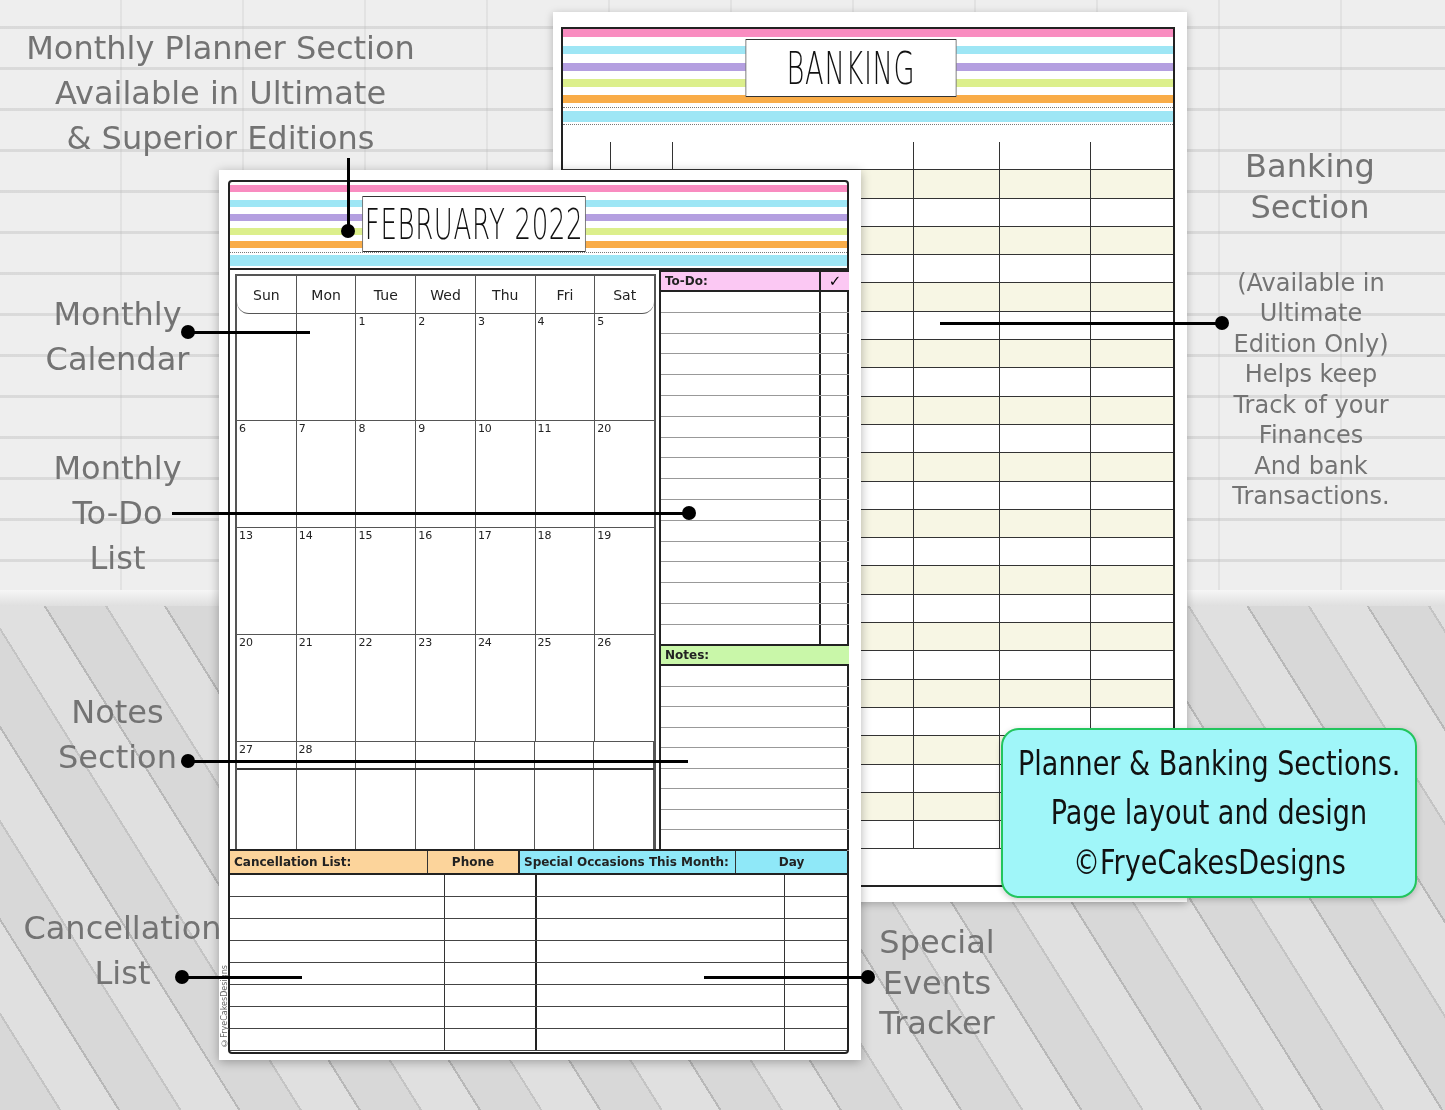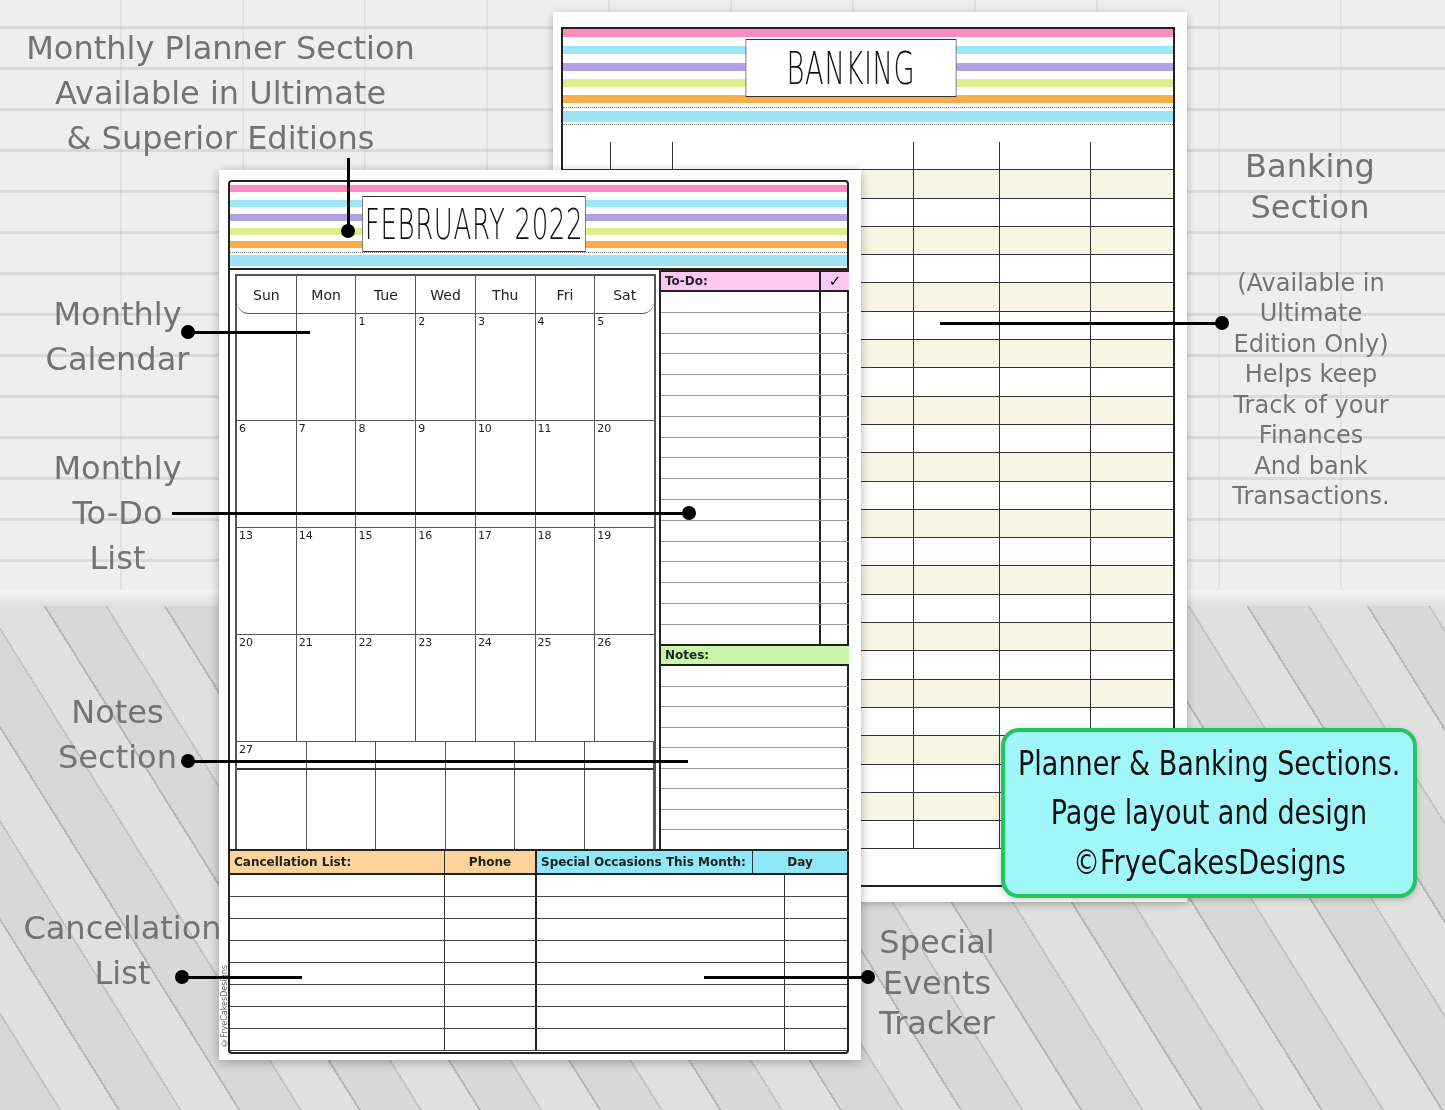--- a/index.html
+++ b/index.html
@@ -151,21 +151,21 @@
   .bt-row div.thick { border-right: 2.5px solid #222; }
   .bt-row div:last-child { border-right: none; }
 
   .watermark {
     position: absolute; left: 220px; top: 965px; width: 10px;
     font-size: 8px; color: #666; writing-mode: vertical-rl; transform: rotate(180deg);
   }
 
   .credit-box {
     position: absolute; left: 1001px; top: 728px; width: 416px; height: 170px;
-    background: #a0f6f9; border: 4px solid #22c55e; border-radius: 18px;
+    background: #a0f6f9; border: 2px solid #22c55e; border-radius: 18px;
     display: flex; flex-direction: column; align-items: center; justify-content: center;
     box-shadow: 0 2px 6px rgba(0,0,0,0.2);
   }
   .credit-box span {
     font-size: 33px; color: #111; line-height: 1.5;
     transform: scaleX(0.82); white-space: nowrap;
   }
 </style>
 </head>
 <body>
@@ -452,20 +452,21 @@
             <div class="cal-day">20</div>
             <div class="cal-day">21</div>
             <div class="cal-day">22</div>
             <div class="cal-day">23</div>
             <div class="cal-day">24</div>
             <div class="cal-day">25</div>
             <div class="cal-day">26</div>
           </div>
           <div class="cal-week last">
             <div class="cal-day">27</div>
+            <div class="cal-day">28</div>
             <div class="cal-day"></div>
             <div class="cal-day"></div>
             <div class="cal-day"></div>
             <div class="cal-day"></div>
             <div class="cal-day"></div>
             <div class="split"></div>
           </div>
         </div>
     </div>
 
@@ -556,21 +557,21 @@
           <div class="notes-row"></div>
           <div class="notes-row"></div>
           <div class="notes-row"></div>
           <div class="notes-row"></div>
           <div class="notes-row"></div>
         </div>
     </div>
 
     <div class="bottom-table">
       <div class="bt-head">
-        <div style="width:215px;background:#fcd49b">Cancellation List:</div>
+        <div style="width:198px;background:#fcd49b">Cancellation List:</div>
         <div style="width:92px;background:#fcd49b;justify-content:center;border-right:2.5px solid #222">Phone</div>
         <div style="width:216px;background:#8fe8f8">Special Occasions This Month:</div>
         <div style="flex:1;background:#8fe8f8;justify-content:center">Day</div>
       </div>
       <div id="bt-rows">
           <div class="bt-row">
             <div style="width:215px"></div>
             <div class="thick" style="width:92px"></div>
             <div style="width:248px"></div>
             <div style="flex:1"></div>

